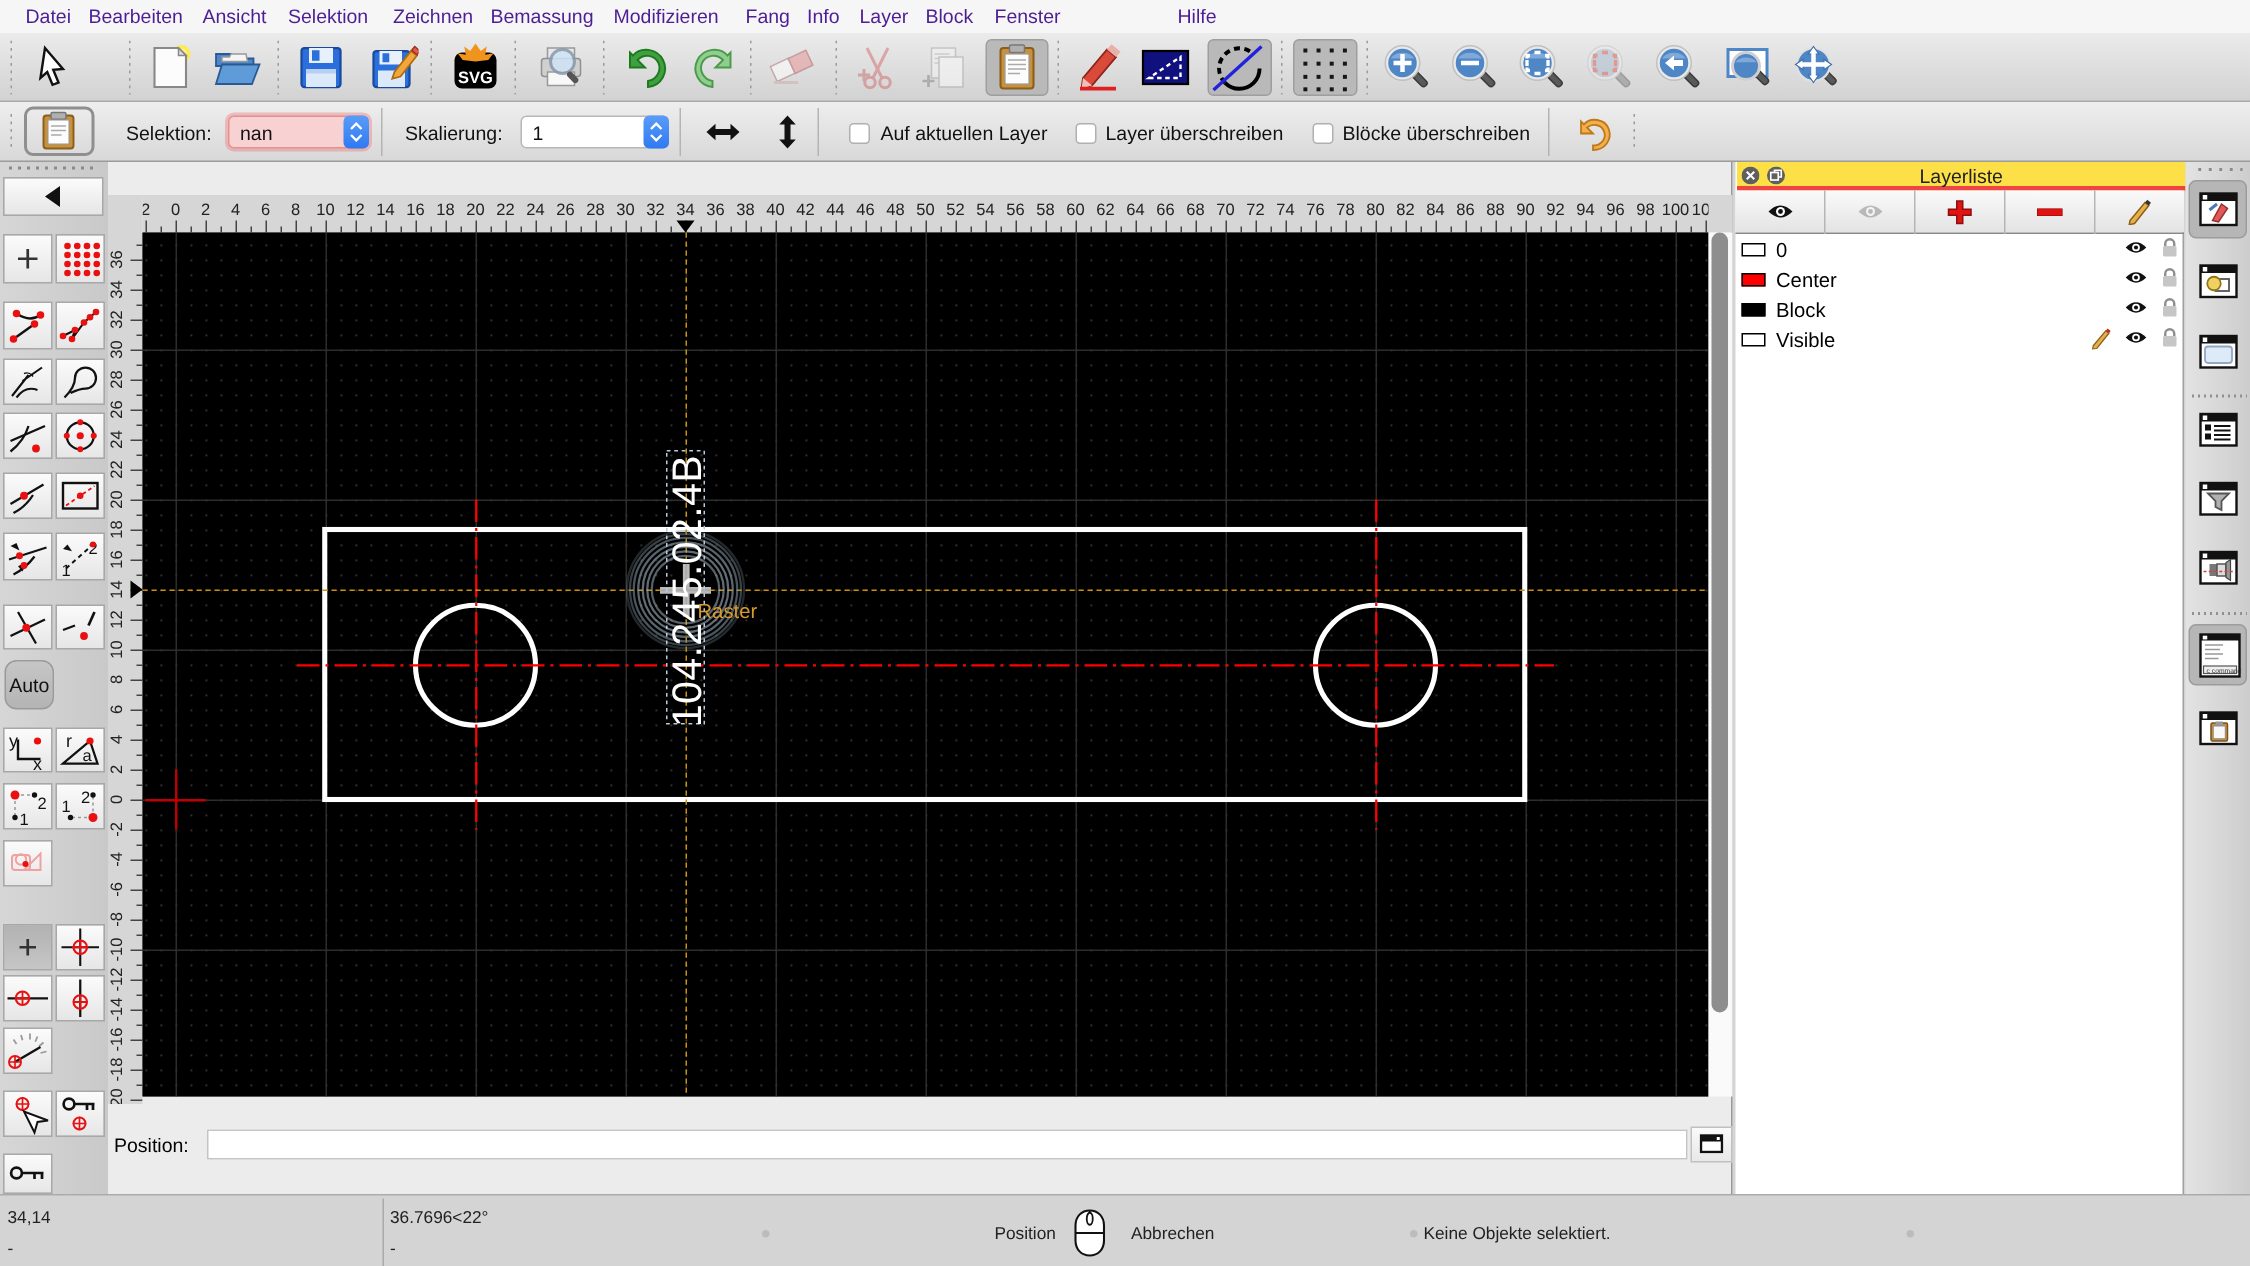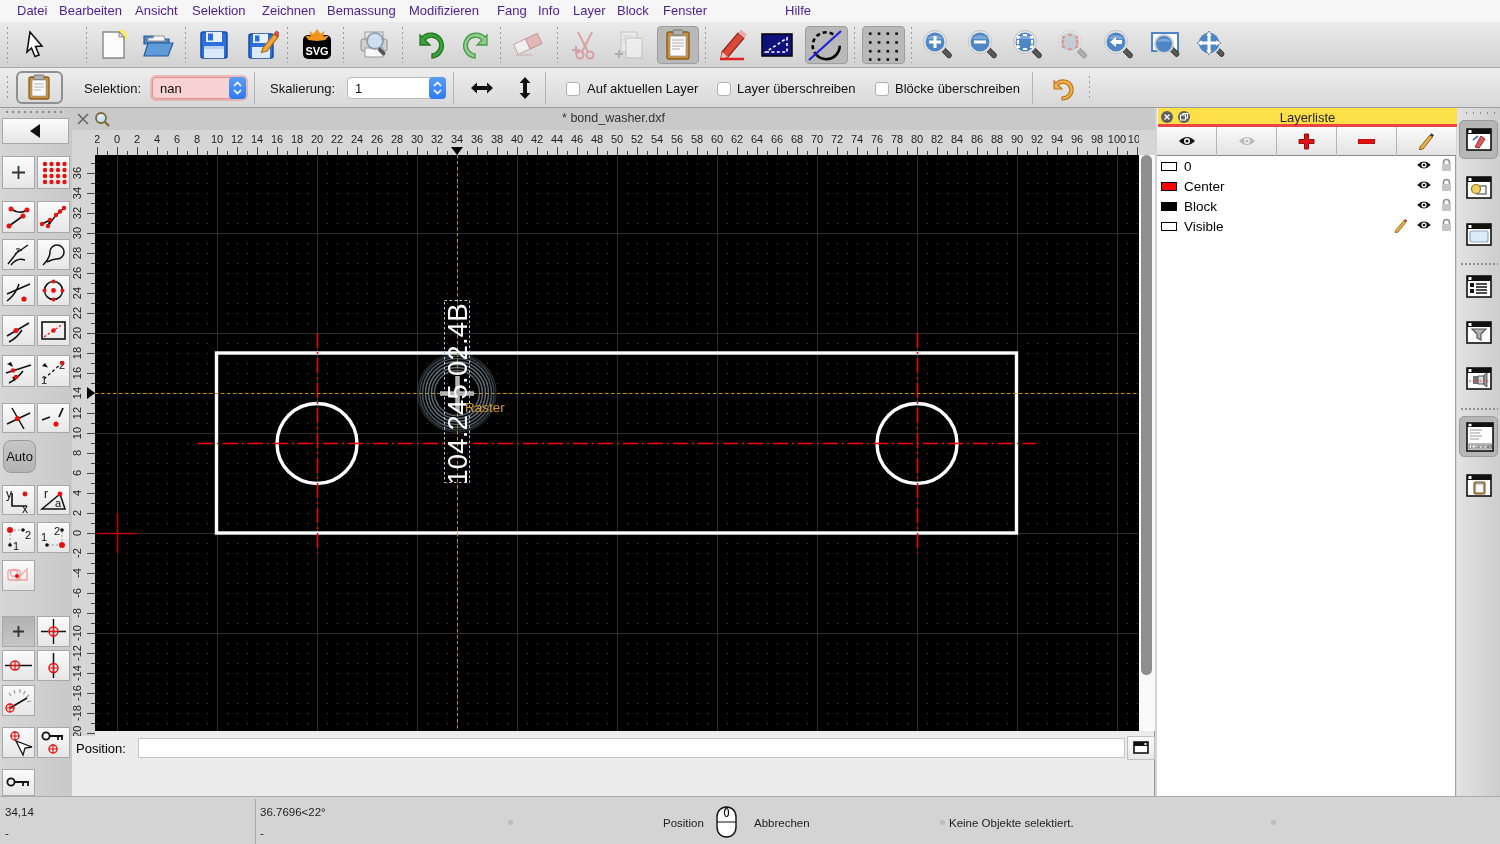--- a/index.html
+++ b/index.html
@@ -22,21 +22,21 @@
 .sbtn.dark { background:linear-gradient(#b2b2b2,#c6c6c6); }
 
 #mdi { position:absolute; left:72px; top:108px; width:1083px; height:688px; background:#ececec; border-right:1px solid #989898; }
 #mdititle { position:absolute; left:0; top:0; width:1083px; height:22px; background:#c9c9c9; }
 #hruler { position:absolute; left:23px; top:22px; width:1060px; height:25px; background:#d6d6d6; }
 #vruler { position:absolute; left:0; top:22px; width:23px; height:606px; background:#d6d6d6; }
 #canvas-wrap { position:absolute; left:23px; top:47px; width:1044px; height:576px; background:#000; }
 #vscroll { position:absolute; left:1067px; top:47px; width:16px; height:576px; background:#fafafa; }
 #hscrollrow { position:absolute; left:0; top:623px; width:1083px; height:17px; background:#fafafa; }
 #kommandorow { position:absolute; left:0; top:640px; width:1083px; height:23px; background:#fff; border-bottom:1px solid #b9b9b9; font-size:13px; }
-#positionrow { position:absolute; left:0; top:628px; width:1083px; height:24px; background:#ececec; font-size:13px;padding-left:44px; }
+#positionrow { position:absolute; left:0; top:643px; width:1083px; height:24px; background:#ececec; font-size:13px;padding-left:44px; }
 
 #layerpanel { position:absolute; left:1157px; top:108px; width:299px; height:688px; background:#fff; border-right:1px solid #a0a0a0; }
 #rightstrip { position:absolute; left:1457px; top:108px; width:43px; height:688px; background:linear-gradient(90deg,#e3e3e3,#cdcdcd); }
 .rbtn { position:absolute; left:8px; width:28px; height:28px; }
 
 #statusbar { position:absolute; left:0; top:796px; width:1500px; height:48px; background:#d4d4d4; border-top:1px solid #ababab; font-size:11.5px; color:#222; }
 .cb { position:absolute; top:14px; width:14px; height:14px; background:#fff; border:1px solid #b0b0b0; border-radius:3px; }
 </style>
 </head>
 <body>
@@ -475,31 +475,20 @@
           <circle cx="15" cy="21" r="4" fill="none" stroke="#e81010" stroke-width="1.3"></circle>
           <path d="M10.5 21 h9 M15 16.5 v9" stroke="#e81010" stroke-width="1.1"></path>
         </svg></div>
 
     <div class="sbtn" style="left:2px;top:661px;height:27px;"><svg width="31" height="25" viewBox="0 0 31 25">
           <circle cx="8" cy="12" r="3.6" fill="none" stroke="#111" stroke-width="1.8"></circle>
           <path d="M11.5 12 H26 M20 12 v4 M25 12 v4" stroke="#111" stroke-width="1.8"></path>
         </svg></div>
   </div>
   <div id="mdi">
-    <div id="mdititle">
-      <svg class="abs" style="left:4px;top:4px;width:14px;height:14px;" viewBox="0 0 14 14">
-          <path d="M2 2 L12 12 M12 2 L2 12" stroke="#666" stroke-width="1.6"></path>
-        </svg>
-      <svg class="abs" style="left:22px;top:3px;width:16px;height:16px;" viewBox="0 0 16 16">
-          <circle cx="7" cy="7" r="5" fill="#cfe3f7" stroke="#7a6a35" stroke-width="1.8"></circle>
-          <path d="M11 11 L15 15" stroke="#7a6a35" stroke-width="2.2"></path>
-          <path d="M5 6 a3 3 0 0 1 4 -1" stroke="#fff" stroke-width="1.2" fill="none"></path>
-        </svg>
-      <span class="abs" style="left:0;top:3px;width:1083px;text-align:center;font-size:12.5px;color:#333;">* bond_washer.dxf</span>
-    </div>
     <div id="hruler">
         <svg width="1044" height="25" style="position:absolute;left:0;top:0;">
 <line x1="2.5" y1="17" x2="2.5" y2="25" stroke="#444" stroke-width="1"></line>
 <line x1="12.5" y1="21" x2="12.5" y2="25" stroke="#444" stroke-width="1"></line>
 <line x1="22.5" y1="17" x2="22.5" y2="25" stroke="#444" stroke-width="1"></line>
 <line x1="32.5" y1="21" x2="32.5" y2="25" stroke="#444" stroke-width="1"></line>
 <line x1="42.5" y1="17" x2="42.5" y2="25" stroke="#444" stroke-width="1"></line>
 <line x1="52.5" y1="21" x2="52.5" y2="25" stroke="#444" stroke-width="1"></line>
 <line x1="62.5" y1="17" x2="62.5" y2="25" stroke="#444" stroke-width="1"></line>
 <line x1="72.5" y1="21" x2="72.5" y2="25" stroke="#444" stroke-width="1"></line>

